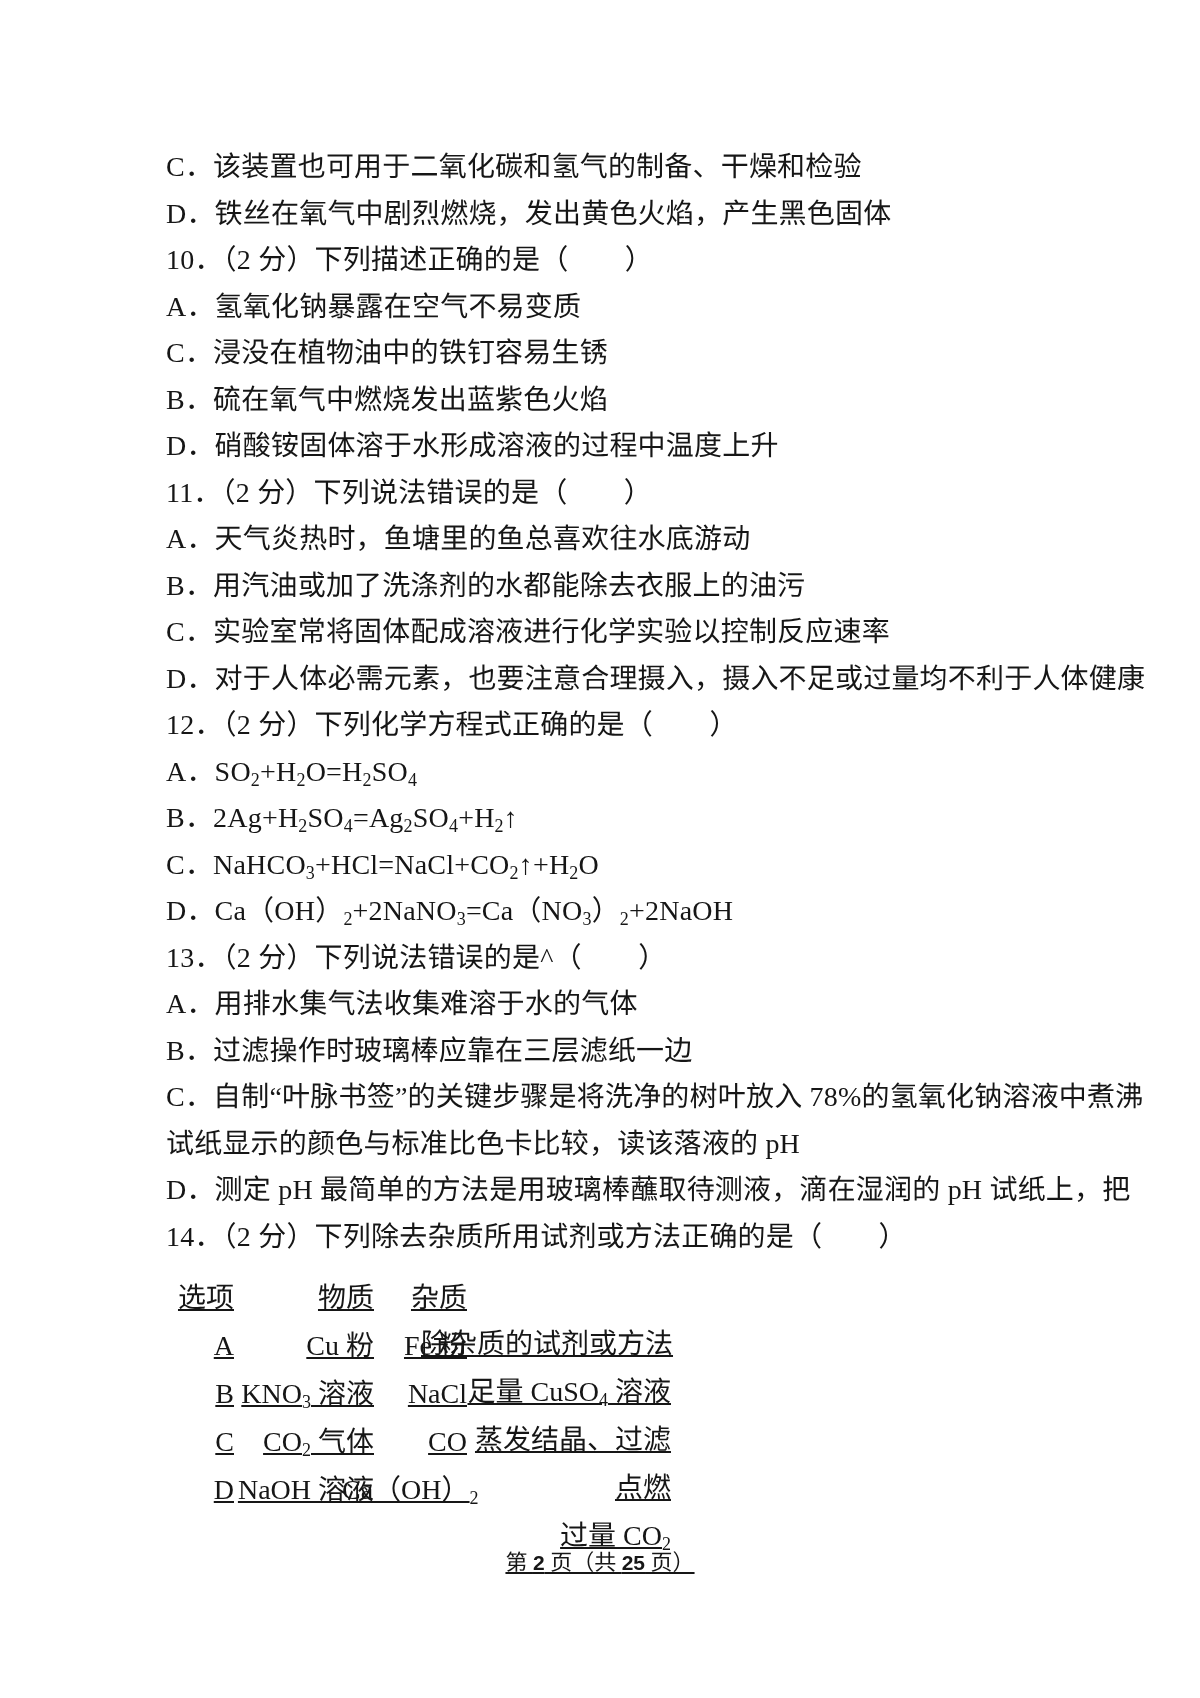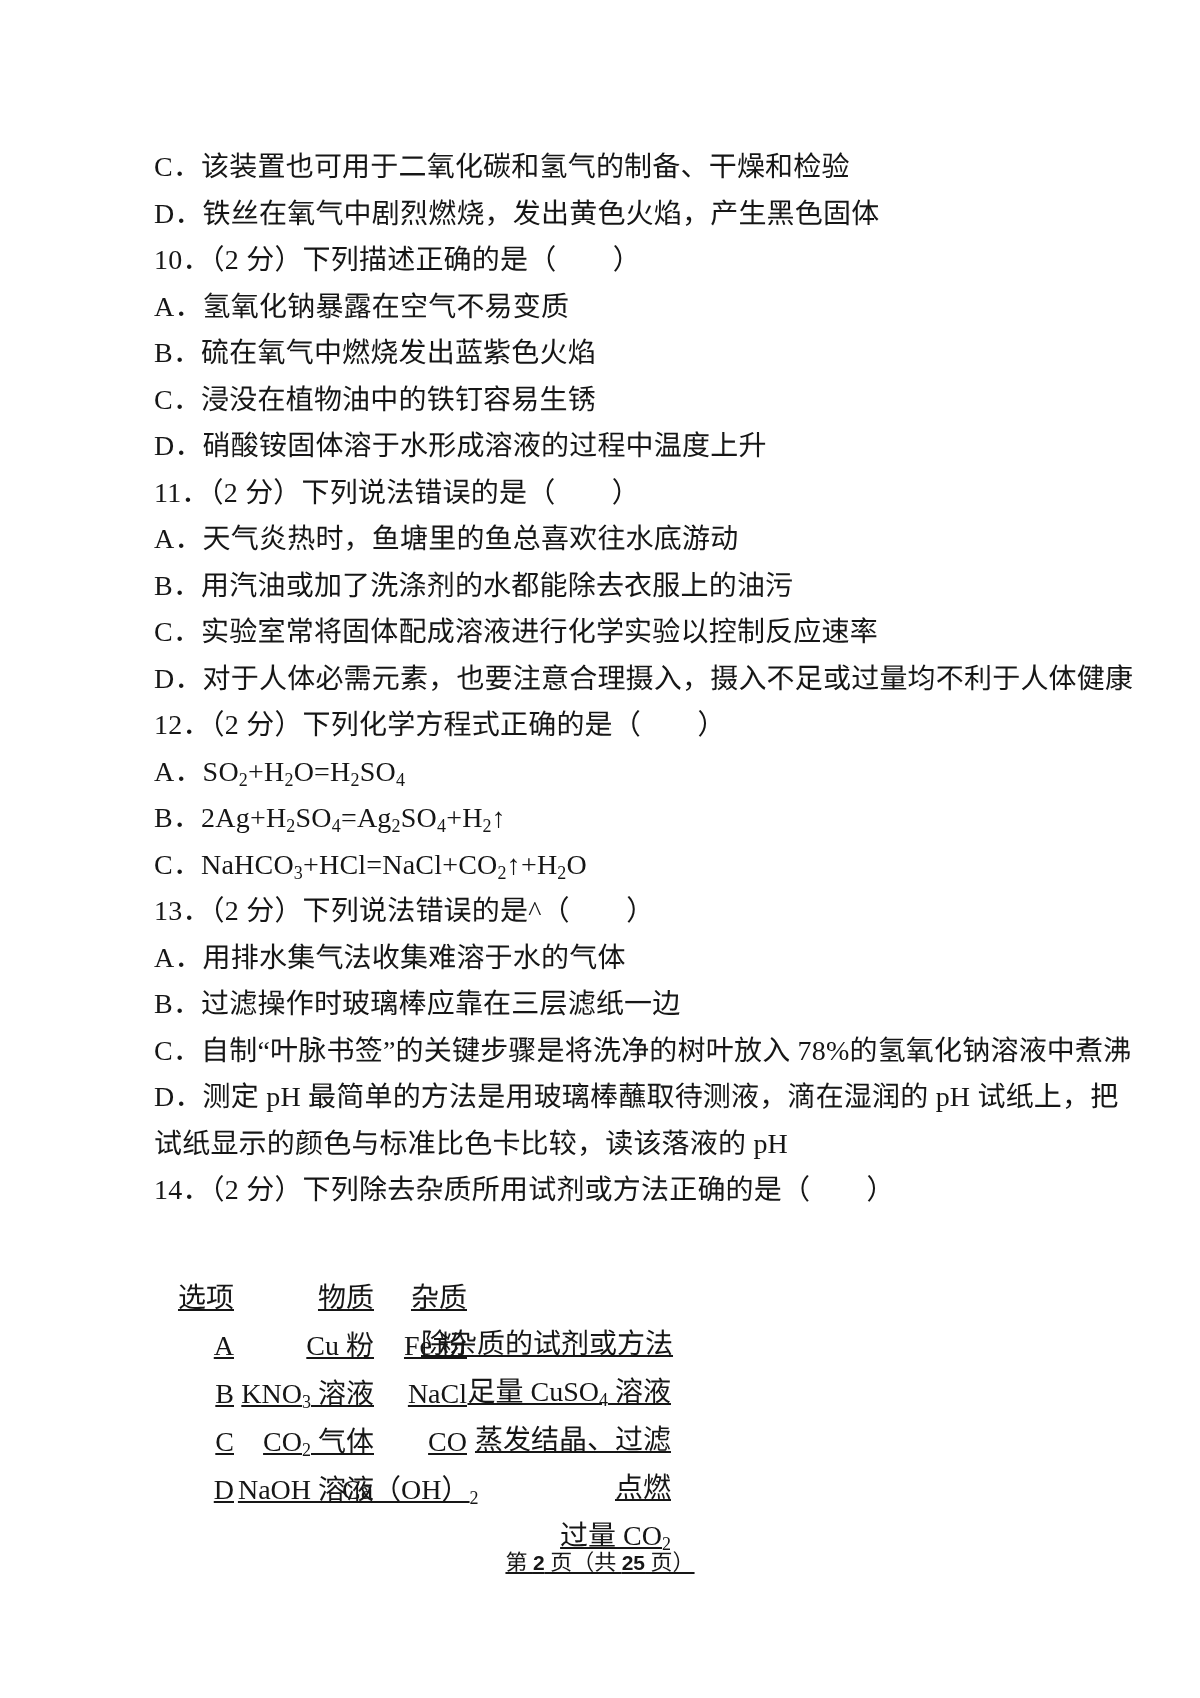--- a/index.html
+++ b/index.html
@@ -10,21 +10,21 @@
   body {
     width: 1200px;
     height: 1698px;
     position: relative;
     font-family: "Liberation Serif", "DejaVu Serif", serif;
     color: #161616;
     overflow: hidden;
   }
   .doc-content {
     position: absolute;
-    left: 154px;
+    left: 166px;
     top: 144px;
     width: 1000px;
   }
   .line {
     font-size: 28px;
     line-height: 46.5px;
     white-space: nowrap;
     letter-spacing: 0.2px;
   }
   .line sub, .tcell sub {
@@ -73,38 +73,39 @@
   }
 </style>
 </head>
 <body>
 
 <div class="doc-content">
   <div class="line">C．该装置也可用于二氧化碳和氢气的制备、干燥和检验</div>
   <div class="line">D．铁丝在氧气中剧烈燃烧，发出黄色火焰，产生黑色固体</div>
   <div class="line">10．（2 分）下列描述正确的是（　　）</div>
   <div class="line">A．氢氧化钠暴露在空气不易变质</div>
+  <div class="line">C．浸没在植物油中的铁钉容易生锈</div>
   <div class="line">B．硫在氧气中燃烧发出蓝紫色火焰</div>
-  <div class="line">C．浸没在植物油中的铁钉容易生锈</div>
   <div class="line">D．硝酸铵固体溶于水形成溶液的过程中温度上升</div>
   <div class="line">11．（2 分）下列说法错误的是（　　）</div>
   <div class="line">A．天气炎热时，鱼塘里的鱼总喜欢往水底游动</div>
   <div class="line">B．用汽油或加了洗涤剂的水都能除去衣服上的油污</div>
   <div class="line">C．实验室常将固体配成溶液进行化学实验以控制反应速率</div>
   <div class="line">D．对于人体必需元素，也要注意合理摄入，摄入不足或过量均不利于人体健康</div>
   <div class="line">12．（2 分）下列化学方程式正确的是（　　）</div>
   <div class="line">A．SO<sub>2</sub>+H<sub>2</sub>O=H<sub>2</sub>SO<sub>4</sub></div>
   <div class="line">B．2Ag+H<sub>2</sub>SO<sub>4</sub>=Ag<sub>2</sub>SO<sub>4</sub>+H<sub>2</sub>↑</div>
   <div class="line">C．NaHCO<sub>3</sub>+HCl=NaCl+CO<sub>2</sub>↑+H<sub>2</sub>O</div>
+  <div class="line">D．Ca（OH）<sub>2</sub>+2NaNO<sub>3</sub>=Ca（NO<sub>3</sub>）<sub>2</sub>+2NaOH</div>
   <div class="line">13．（2 分）下列说法错误的是^（　　）</div>
   <div class="line">A．用排水集气法收集难溶于水的气体</div>
   <div class="line">B．过滤操作时玻璃棒应靠在三层滤纸一边</div>
   <div class="line">C．自制“叶脉书签”的关键步骤是将洗净的树叶放入 78%的氢氧化钠溶液中煮沸</div>
+  <div class="line">试纸显示的颜色与标准比色卡比较，读该落液的 pH</div>
   <div class="line">D．测定 pH 最简单的方法是用玻璃棒蘸取待测液，滴在湿润的 pH 试纸上，把</div>
-  <div class="line">试纸显示的颜色与标准比色卡比较，读该落液的 pH</div>
   <div class="line">14．（2 分）下列除去杂质所用试剂或方法正确的是（　　）</div>
 </div>
 
 <div class="purify-table">
   <div class="trow">
     <div class="tcell c1">选项</div>
     <div class="tcell c2">物质</div>
     <div class="tcell c3">杂质</div>
     <div class="tcell c4">除杂质的试剂或方法</div>
   </div>

